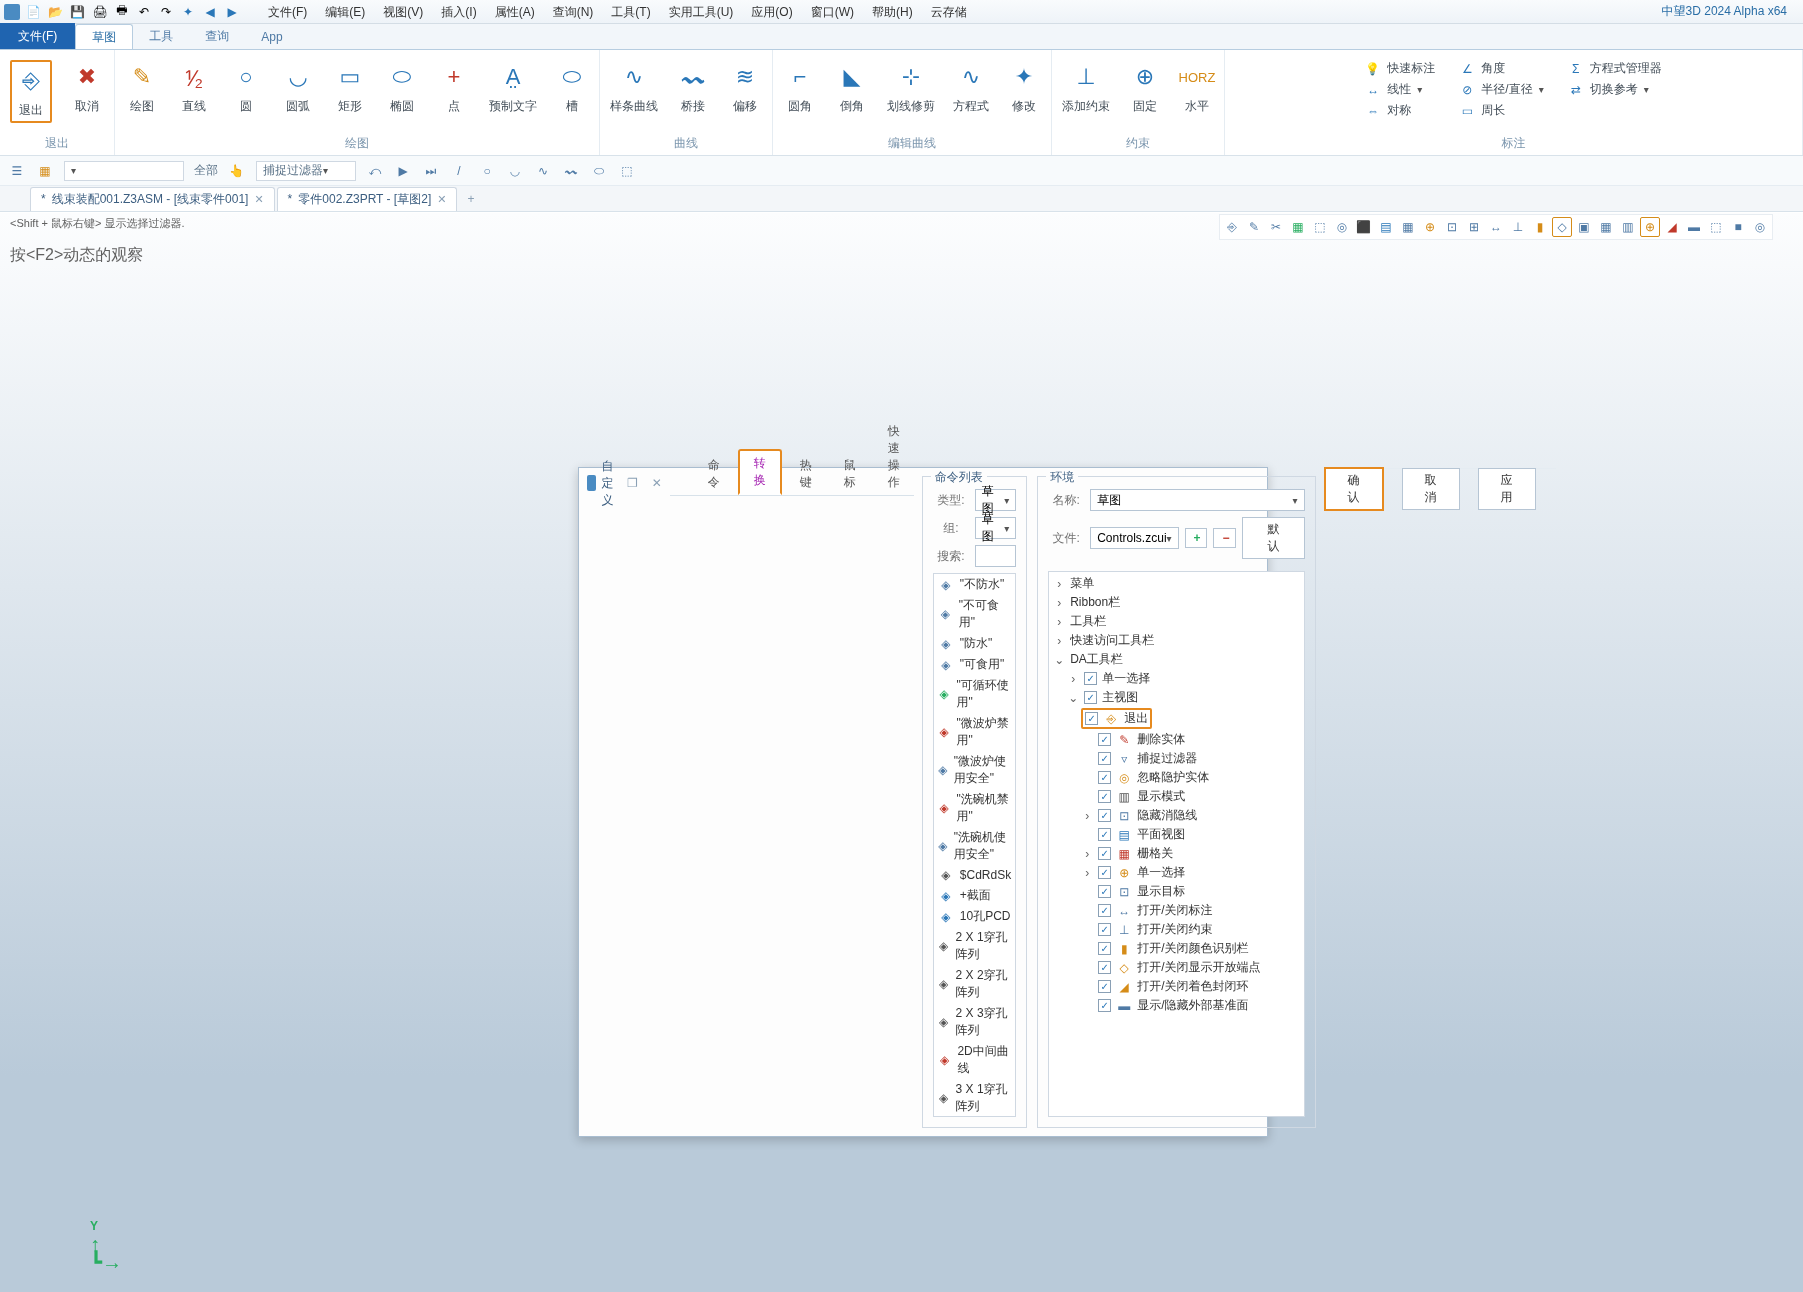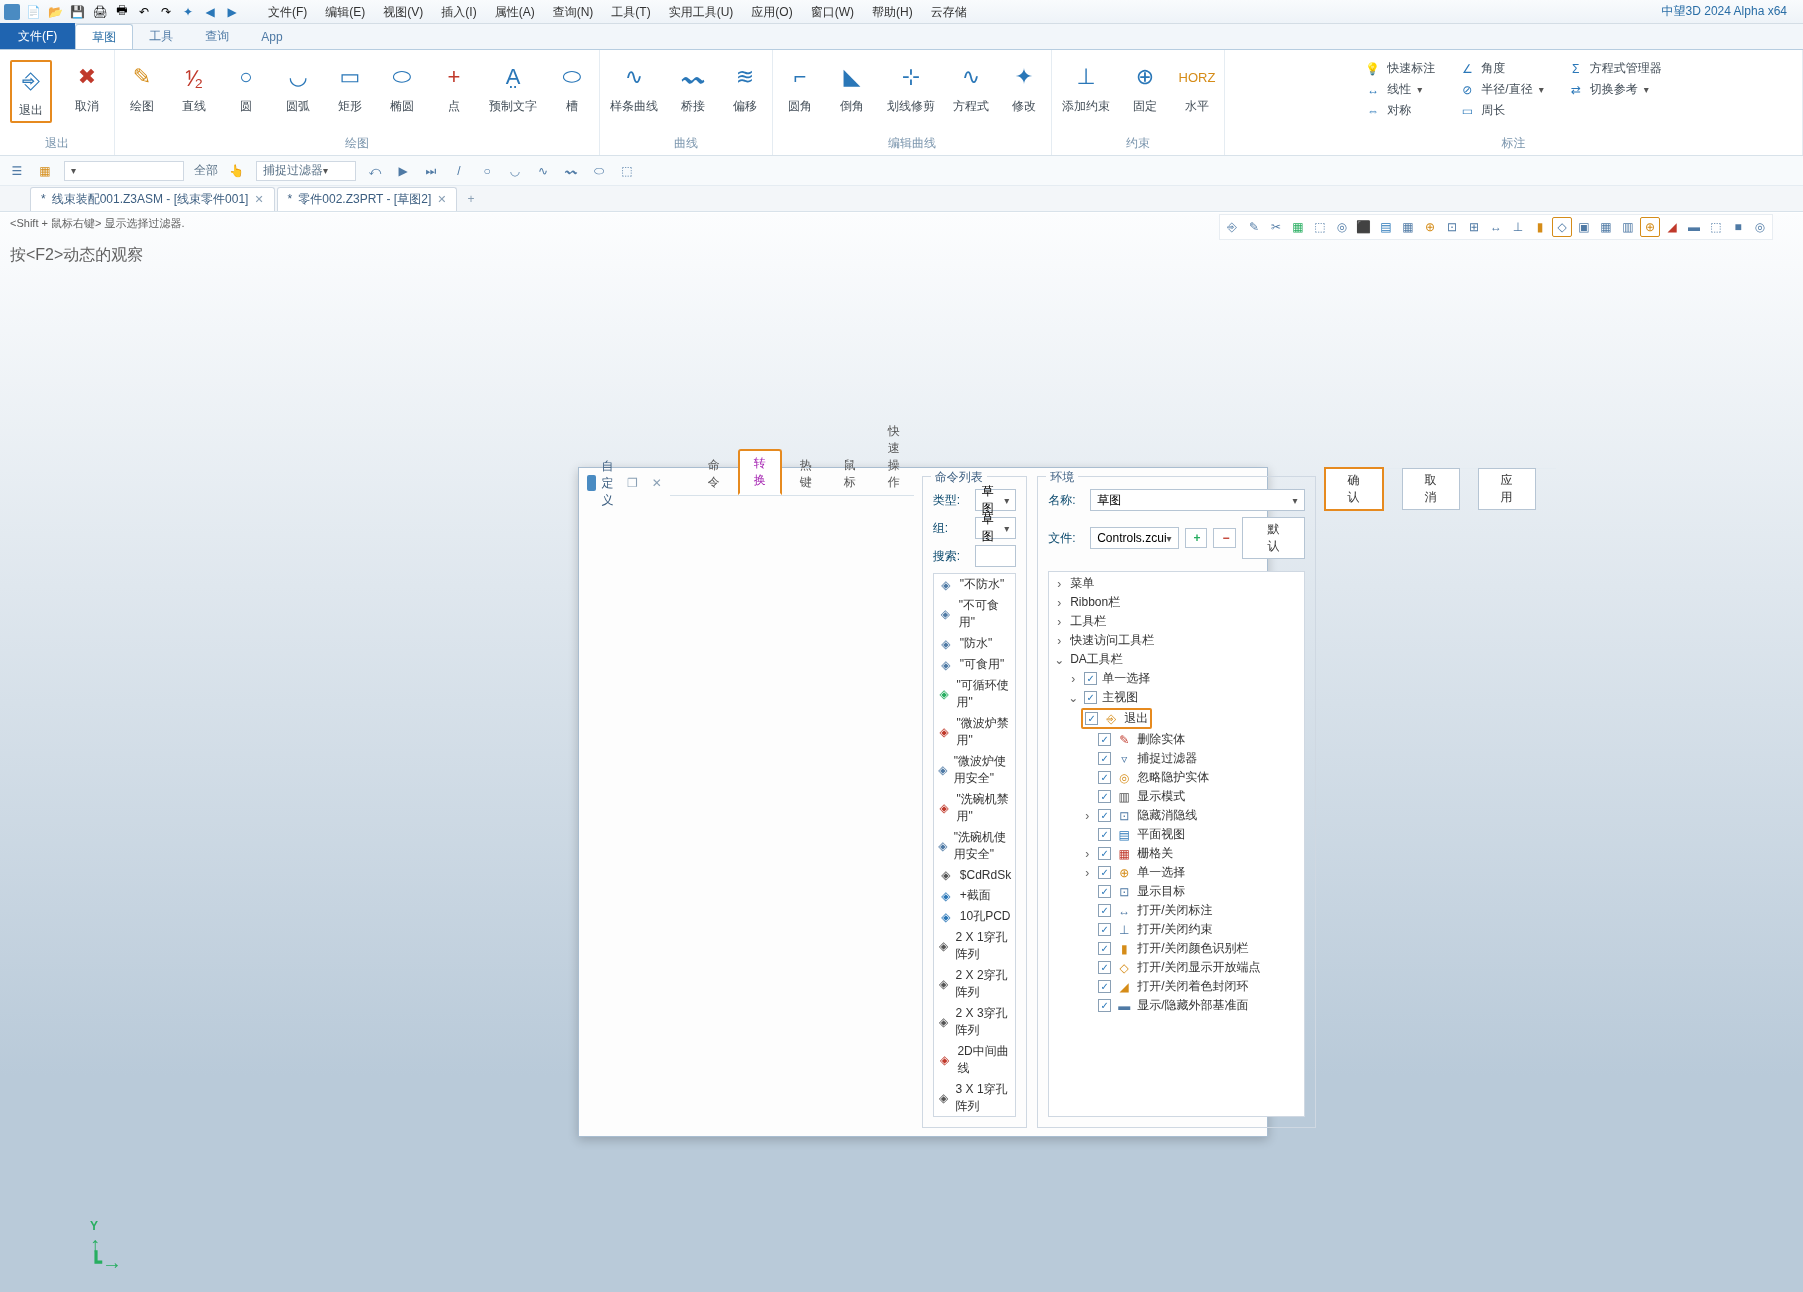--- a/index.html
+++ b/index.html
@@ -54,21 +54,21 @@
 .dialog .titlebar .dlgicon{width:16px;height:16px;background:#4a8bc2;border-radius:2px}
 .dialog .titlebar .wbtns{margin-left:auto;display:flex;gap:14px;color:#8aa0b5}
 .dialog .dtabs{height:28px;display:flex;align-items:flex-end;padding-left:24px;gap:4px;border-bottom:1px solid #d8e2ea}
 .dialog .dtabs .dt{padding:4px 14px;color:#555;border-top-left-radius:3px;border-top-right-radius:3px}
 .dialog .dtabs .dt.active{border:2px solid #e68a1f;border-bottom:2px solid #fff;color:#a21caf;background:#fff}
 .dialog .body{flex:1;display:flex;gap:10px;padding:8px}
 .panel{flex:1;border:1px solid #cfd8e2;display:flex;flex-direction:column;position:relative}
 .panel .plabel{position:absolute;top:-8px;left:8px;background:#fdfdfd;padding:0 4px;color:#3c5e80}
 .panel .form{padding:12px 10px 6px;display:flex;flex-direction:column;gap:6px}
 .frow{display:flex;align-items:center;gap:6px}
-.frow label{min-width:36px;text-align:left;color:#0c4a6e}
+.frow label{min-width:36px;text-align:center;color:#737373}
 .frow .sel{flex:1;border:1px solid #b6c5d4;background:#fff;height:22px;display:flex;align-items:center;padding:0 6px;justify-content:space-between}
 .panel .list{flex:1;border:1px solid #cfd8e2;margin:0 10px 10px;overflow-y:auto;background:#fff;position:relative}
 .list .li{display:flex;align-items:center;gap:6px;padding:2px 4px;color:#333}
 .list .li .lic{width:16px;height:16px;display:flex;align-items:center;justify-content:center;color:#4f7aa5}
 .tree-item{display:flex;align-items:center;gap:5px;padding:1px 0;color:#333}
 .tree-item .exp{width:12px;color:#666;text-align:center}
 .tree-item .chk{width:13px;height:13px;border:1px solid #8aa0b5;display:flex;align-items:center;justify-content:center;font-size:10px;color:#2a77b8;background:#fff}
 .tree-item .tic{width:16px;height:16px;display:flex;align-items:center;justify-content:center}
 .tree-list{padding:2px 4px;overflow-y:auto;flex:1;border:1px solid #cfd8e2;margin:6px 10px 10px;background:#fff}
 .indent1{padding-left:14px}.indent2{padding-left:28px}

